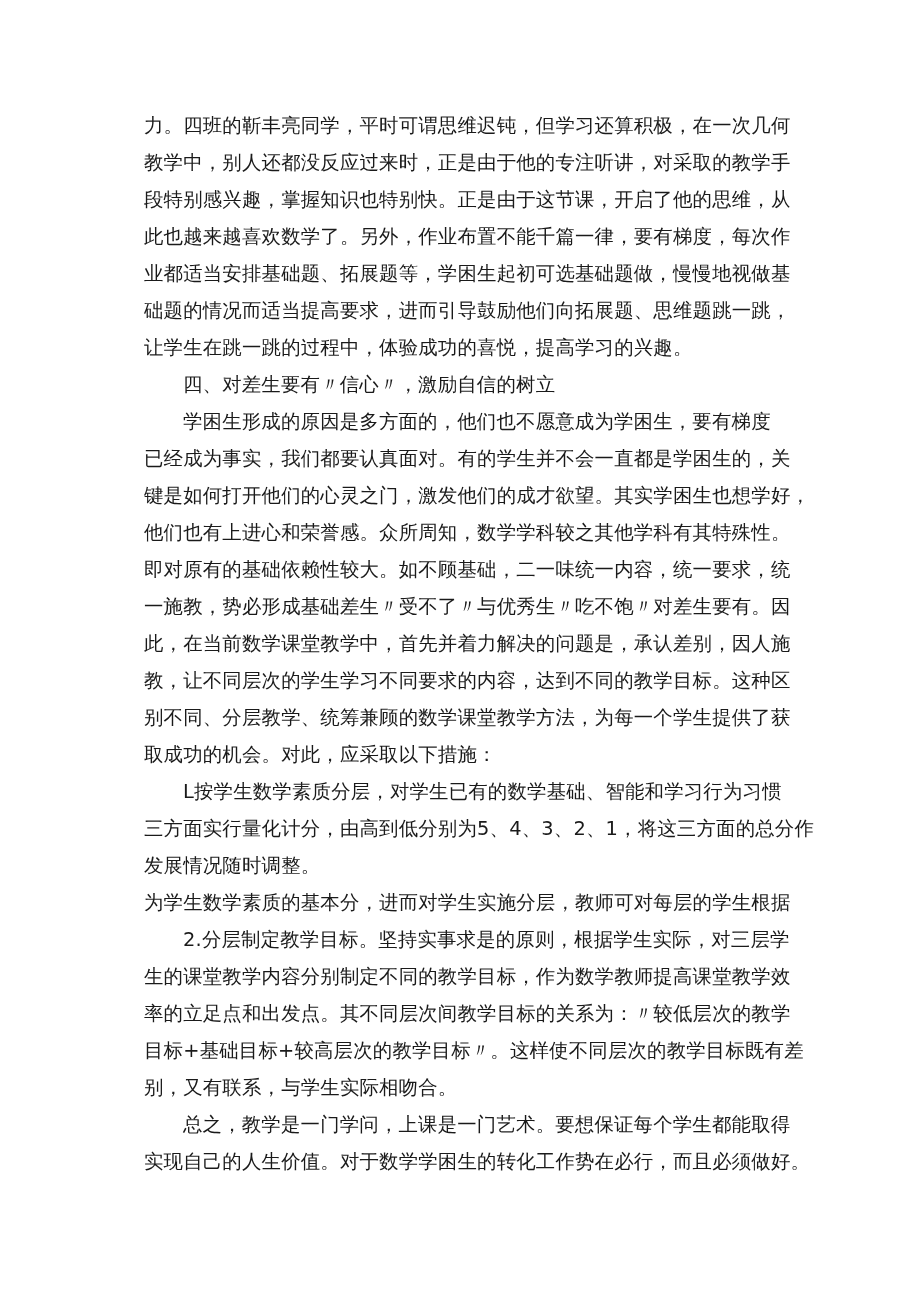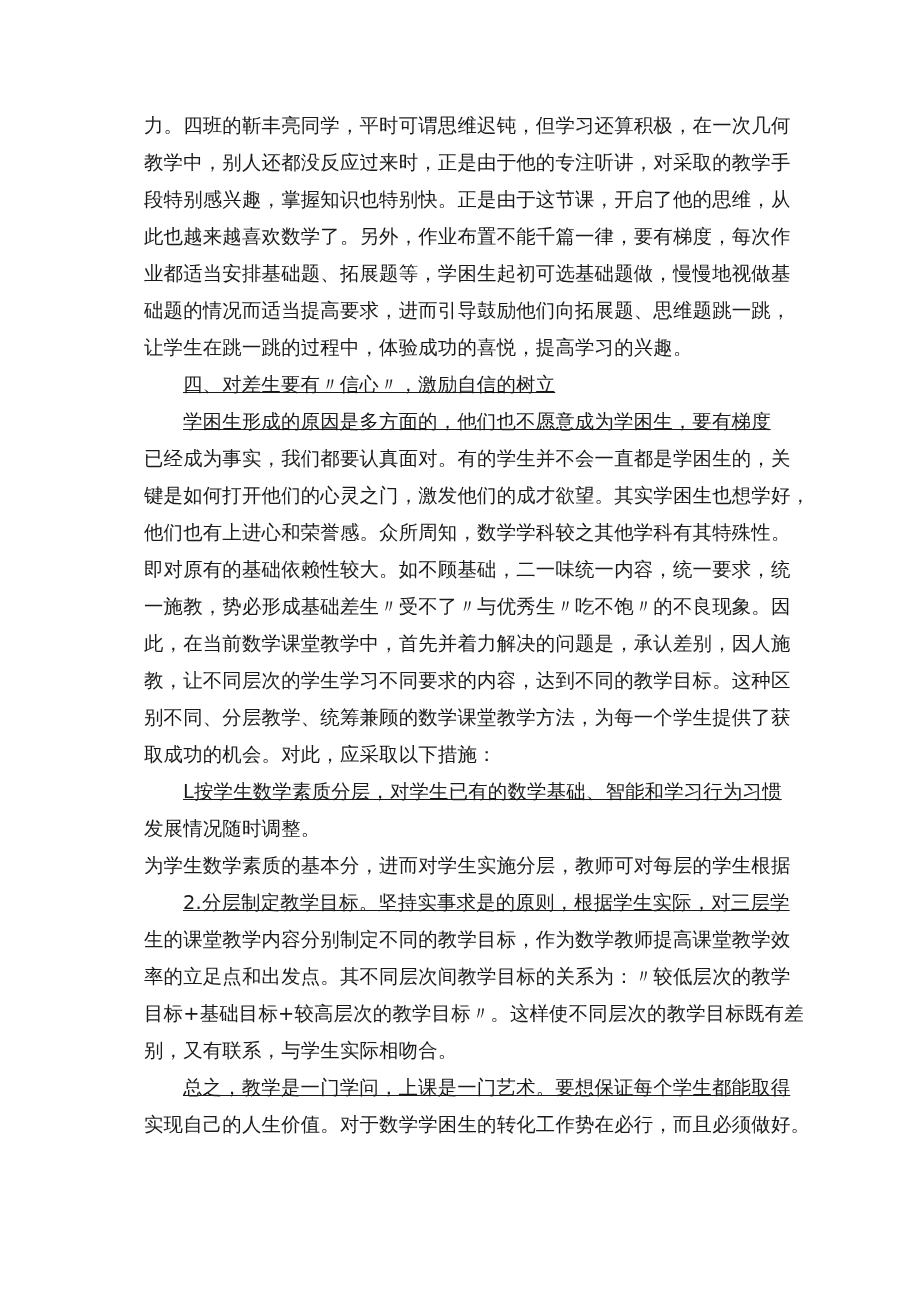--- a/index.html
+++ b/index.html
@@ -23,21 +23,20 @@
     }
     .line {
       height: 37px;
       line-height: 37px;
       font-size: 19.4px;
       white-space: nowrap;
       letter-spacing: 0.2px;
     }
     .indent {
       padding-left: 39px;
-      text-decoration: underline;
     }
   </style>
 </head>
 <body>
 
 <div class="page">
 
   <div>
     <div class="line">力。四班的靳丰亮同学，平时可谓思维迟钝，但学习还算积极，在一次几何</div>
     <div class="line">教学中，别人还都没反应过来时，正是由于他的专注听讲，对采取的教学手</div>
@@ -51,29 +50,30 @@
   <div>
     <div class="line indent">四、对差生要有〃信心〃，激励自信的树立</div>
   </div>
 
   <div>
     <div class="line indent">学困生形成的原因是多方面的，他们也不愿意成为学困生，要有梯度</div>
     <div class="line">已经成为事实，我们都要认真面对。有的学生并不会一直都是学困生的，关</div>
     <div class="line">键是如何打开他们的心灵之门，激发他们的成才欲望。其实学困生也想学好，</div>
     <div class="line">他们也有上进心和荣誉感。众所周知，数学学科较之其他学科有其特殊性。</div>
     <div class="line">即对原有的基础依赖性较大。如不顾基础，二一味统一内容，统一要求，统</div>
-    <div class="line">一施教，势必形成基础差生〃受不了〃与优秀生〃吃不饱〃的不良现象。因</div>
+    <div class="line">一施教，势必形成基础差生〃受不了〃与优秀生〃吃不饱〃对差生要有。因</div>
     <div class="line">此，在当前数学课堂教学中，首先并着力解决的问题是，承认差别，因人施</div>
     <div class="line">教，让不同层次的学生学习不同要求的内容，达到不同的教学目标。这种区</div>
     <div class="line">别不同、分层教学、统筹兼顾的数学课堂教学方法，为每一个学生提供了获</div>
     <div class="line">取成功的机会。对此，应采取以下措施：</div>
   </div>
 
   <div>
     <div class="line indent">L按学生数学素质分层，对学生已有的数学基础、智能和学习行为习惯</div>
+    <div class="line">三方面实行量化计分，由高到低分别为5、4、3、2、1，将这三方面的总分作</div>
     <div class="line">发展情况随时调整。</div>
     <div class="line">为学生数学素质的基本分，进而对学生实施分层，教师可对每层的学生根据</div>
   </div>
 
   <div>
     <div class="line indent">2.分层制定教学目标。坚持实事求是的原则，根据学生实际，对三层学</div>
     <div class="line">生的课堂教学内容分别制定不同的教学目标，作为数学教师提高课堂教学效</div>
     <div class="line">率的立足点和出发点。其不同层次间教学目标的关系为：〃较低层次的教学</div>
     <div class="line">目标+基础目标+较高层次的教学目标〃。这样使不同层次的教学目标既有差</div>
     <div class="line">别，又有联系，与学生实际相吻合。</div>

